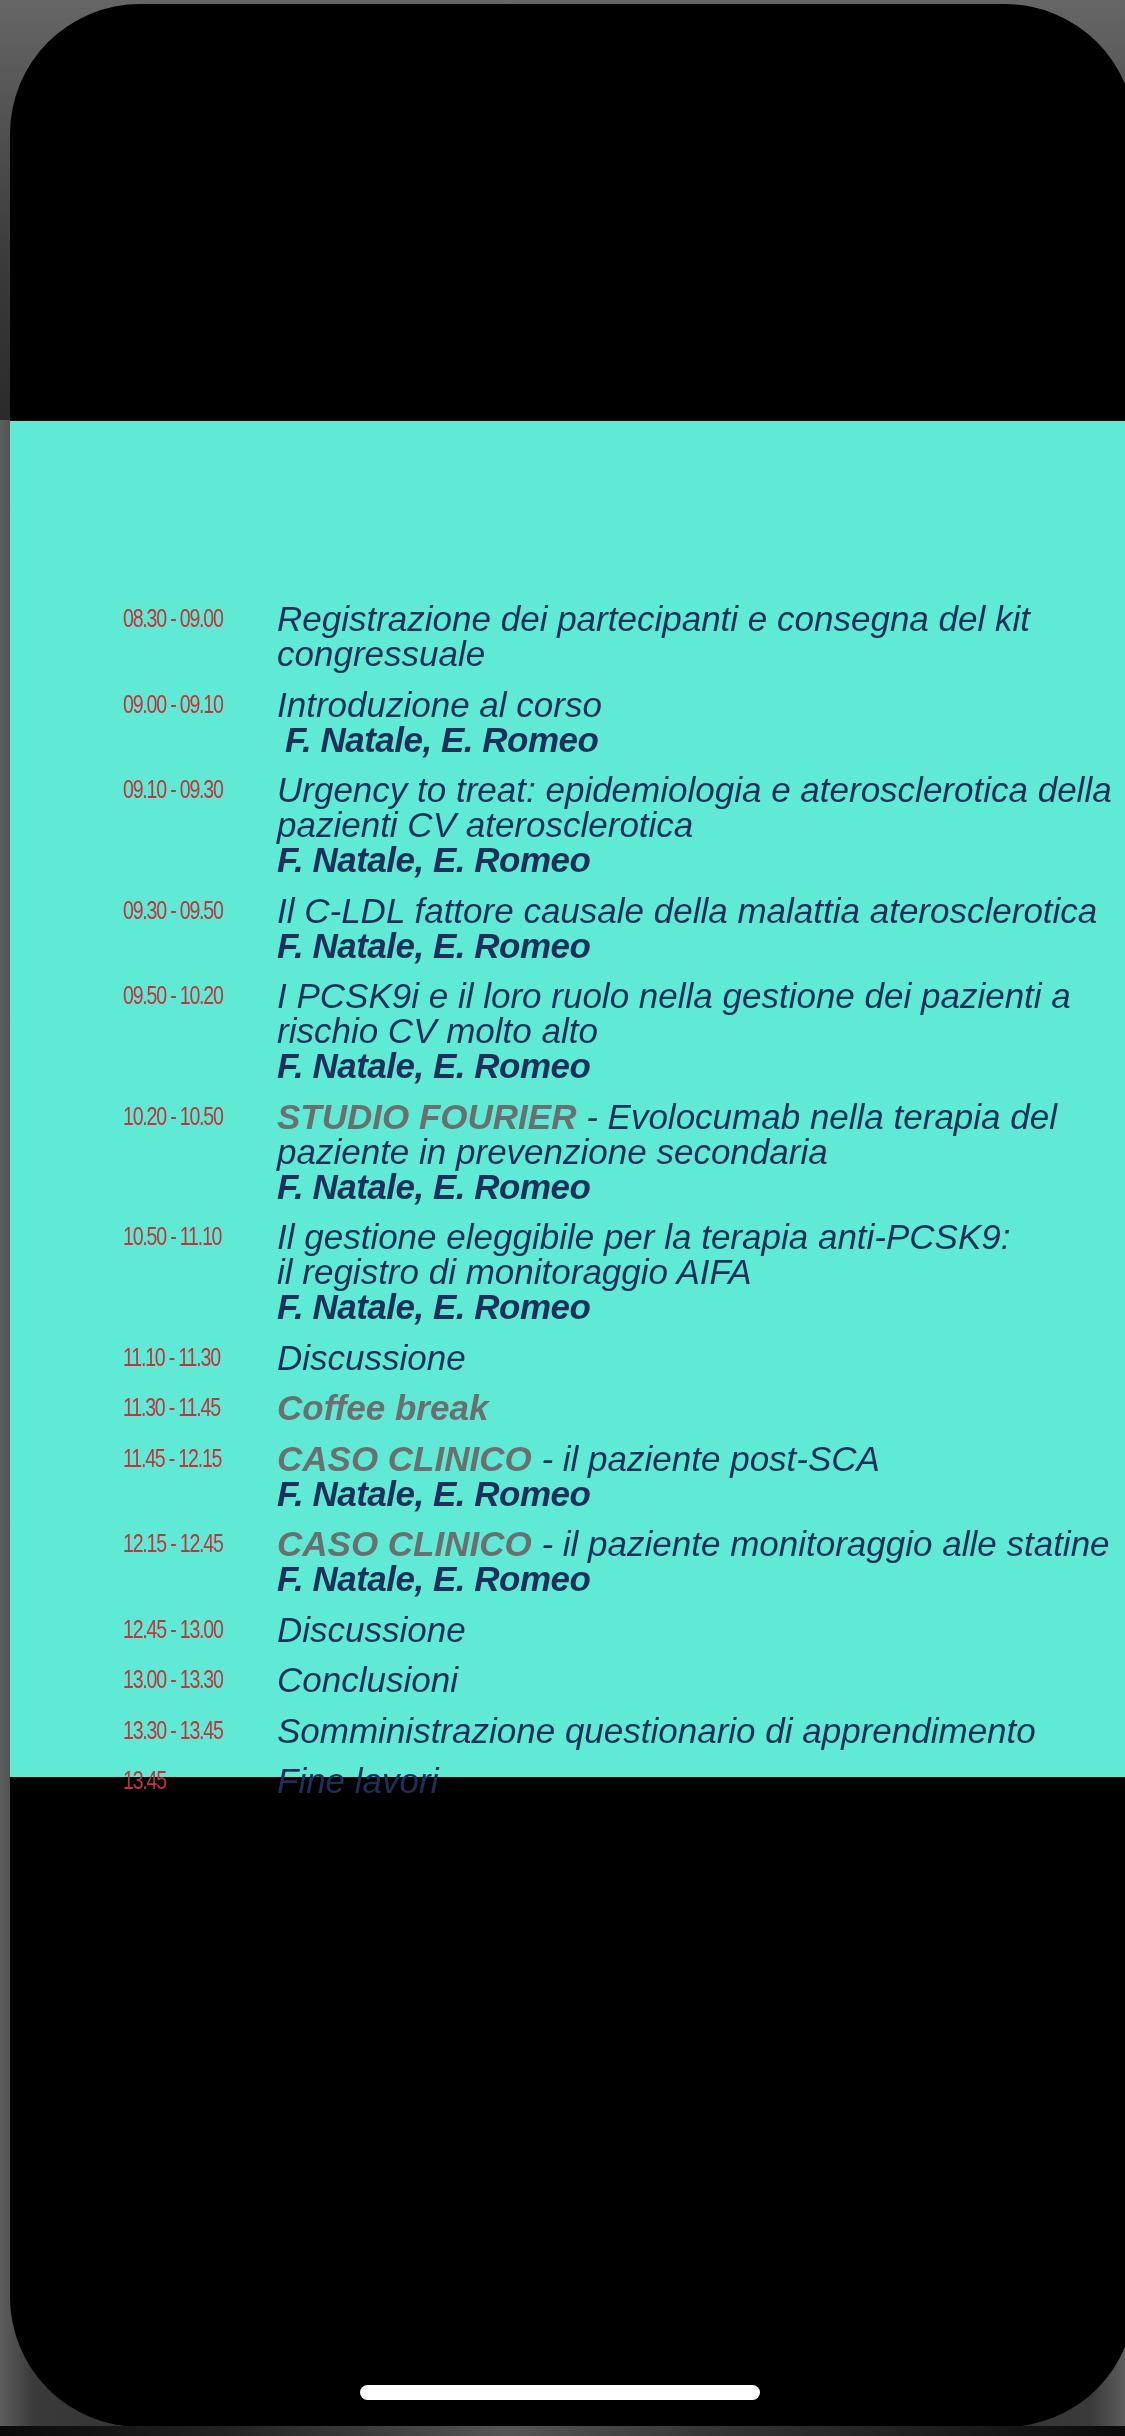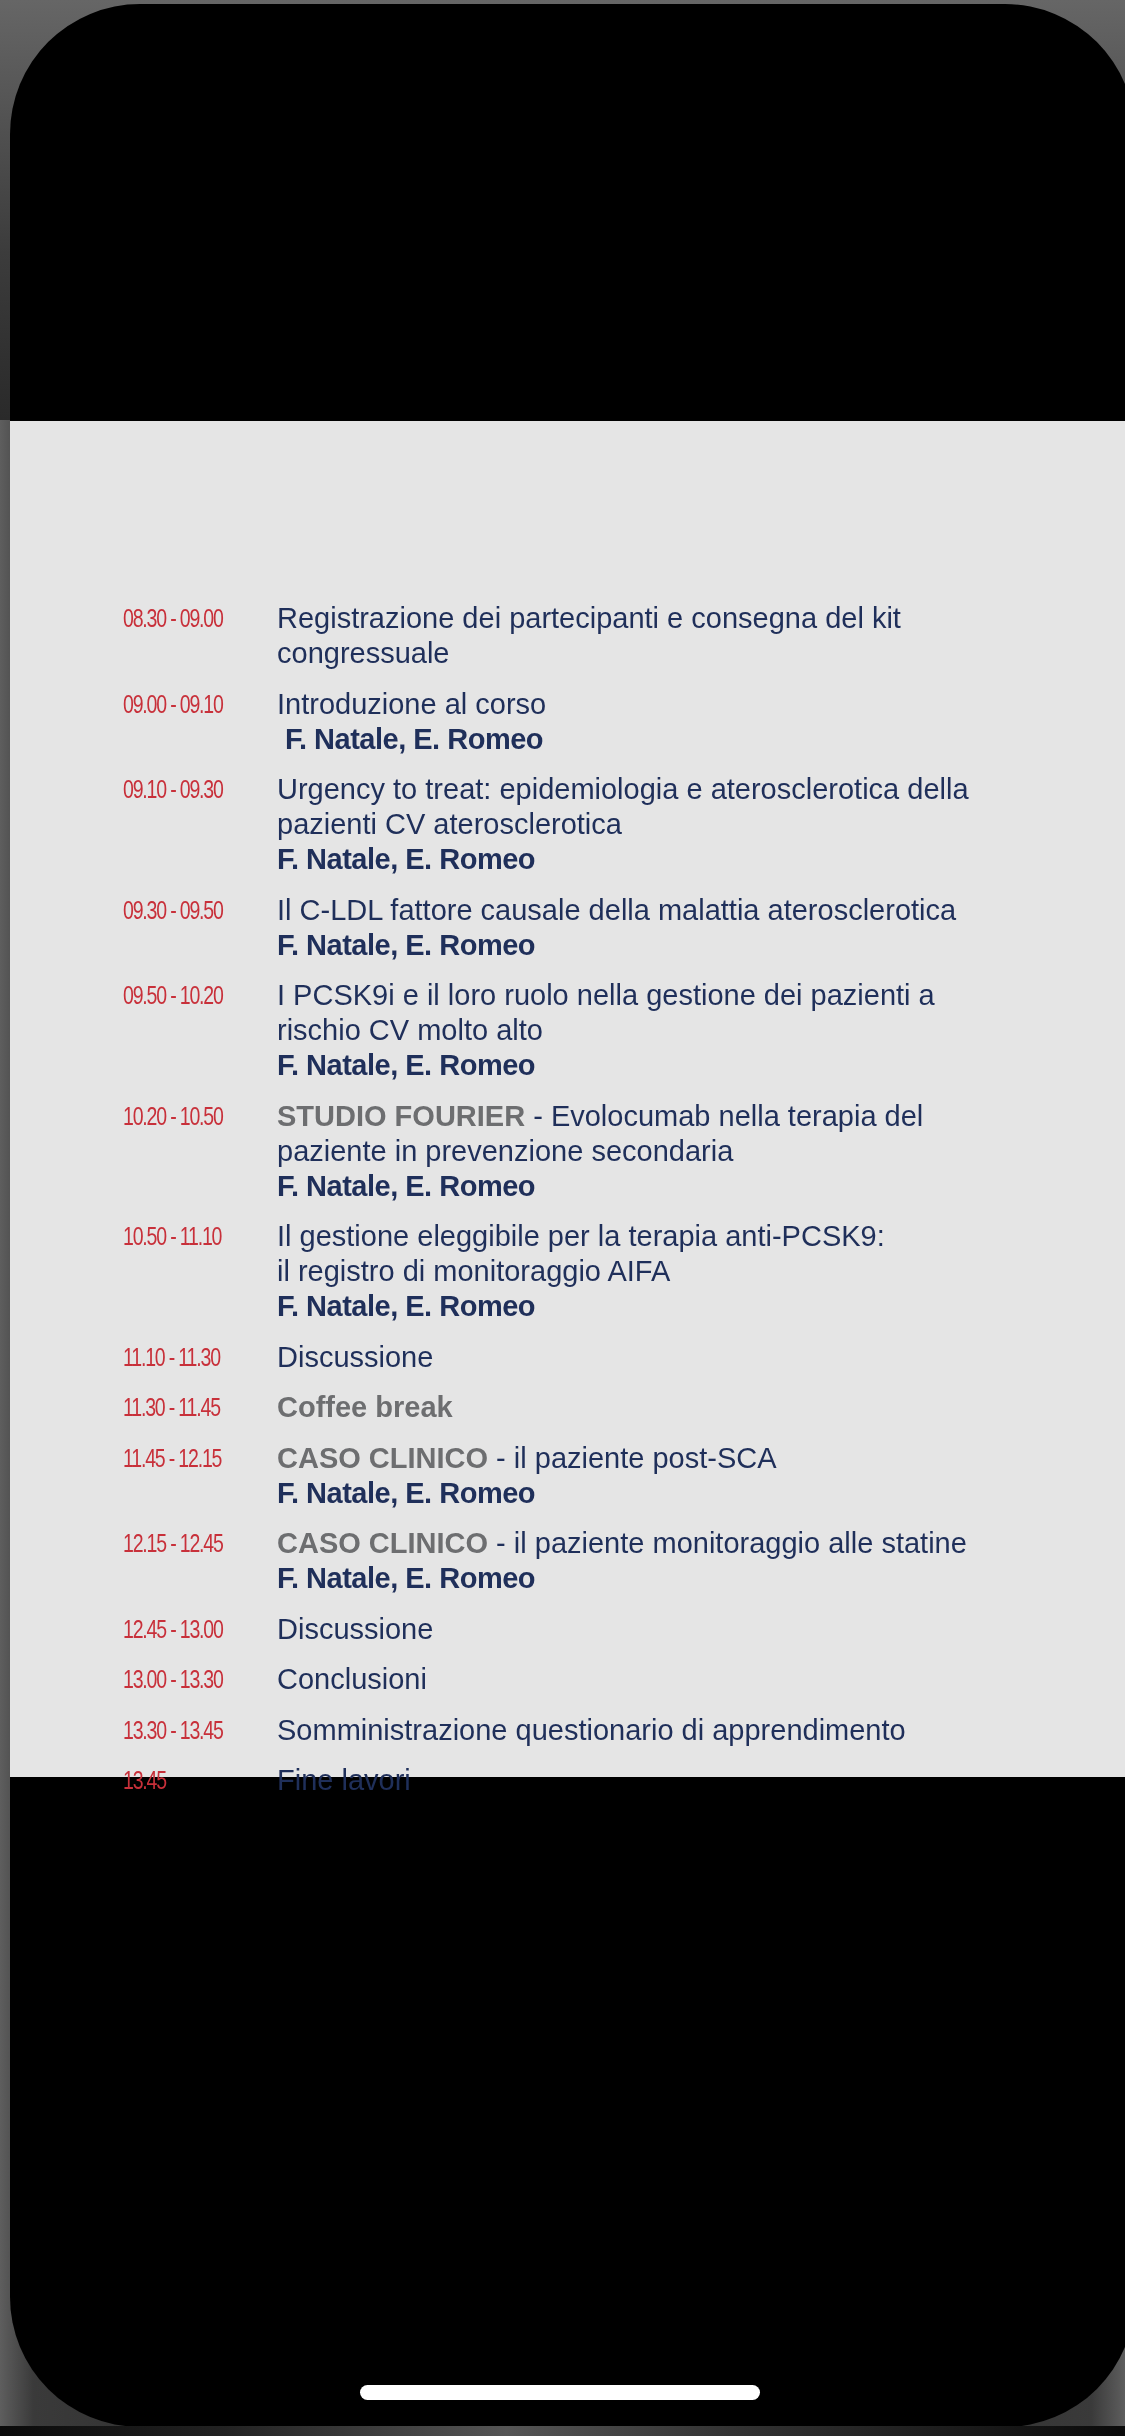--- a/index.html
+++ b/index.html
@@ -30,21 +30,21 @@
       background: #000;
       border-radius: 130px;
       overflow: hidden;
     }
     .page {
       position: absolute;
       left: 0;
       top: 417px;
       width: 1115px;
       height: 1356px;
-      background: #e5e5e5;
+      background: #5eead4;
     }
     .agenda {
       position: absolute;
       left: 113px;
       top: 180px;
       width: 950px;
     }
     .entry {
       display: flex;
       flex-direction: row;
@@ -59,21 +59,22 @@
       font-size: 25px;
       line-height: 35px;
       letter-spacing: -1.5px;
       transform: scaleX(0.78);
       transform-origin: left center;
       white-space: nowrap;
     }
     .content {
       flex: 1 1 auto;
       font-family: "Liberation Sans", sans-serif;
-      font-size: 29px;
+      font-style: italic;
+      font-size: 35px;
       line-height: 35px;
       color: #1f2f5a;
     }
     .content .line {
       display: block;
       white-space: nowrap;
     }
     .content .hl {
       font-weight: bold;
       color: #6d6e70;

